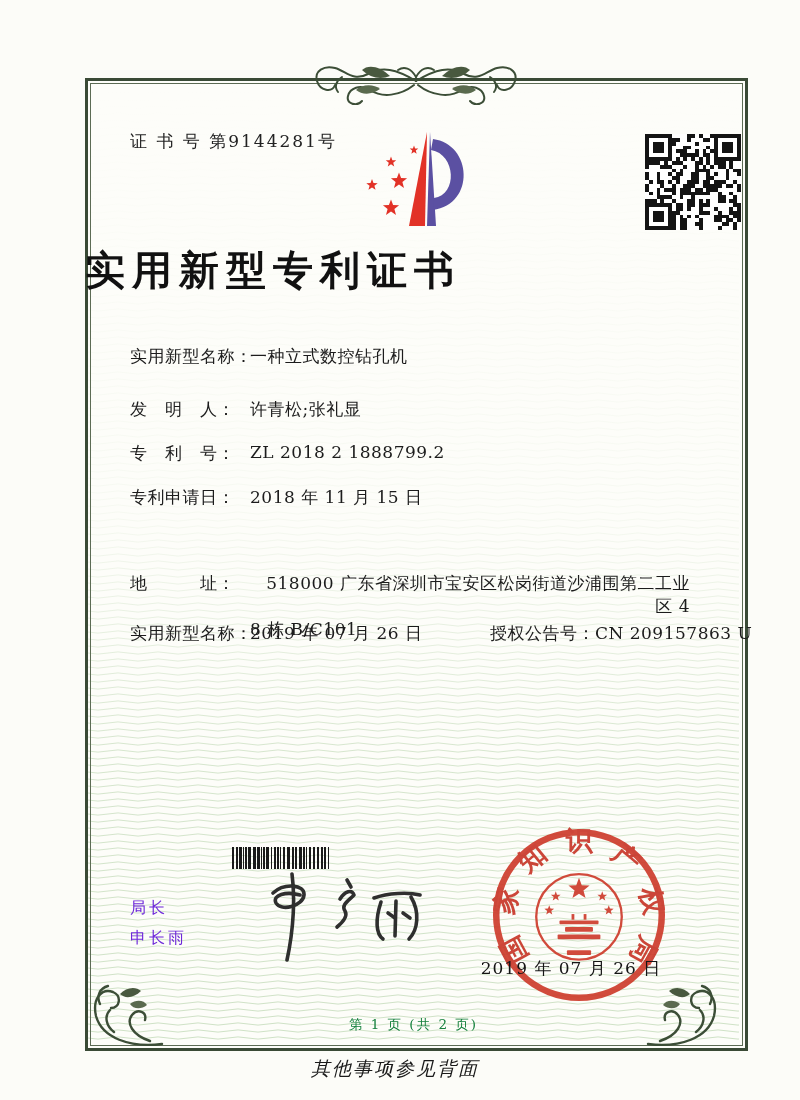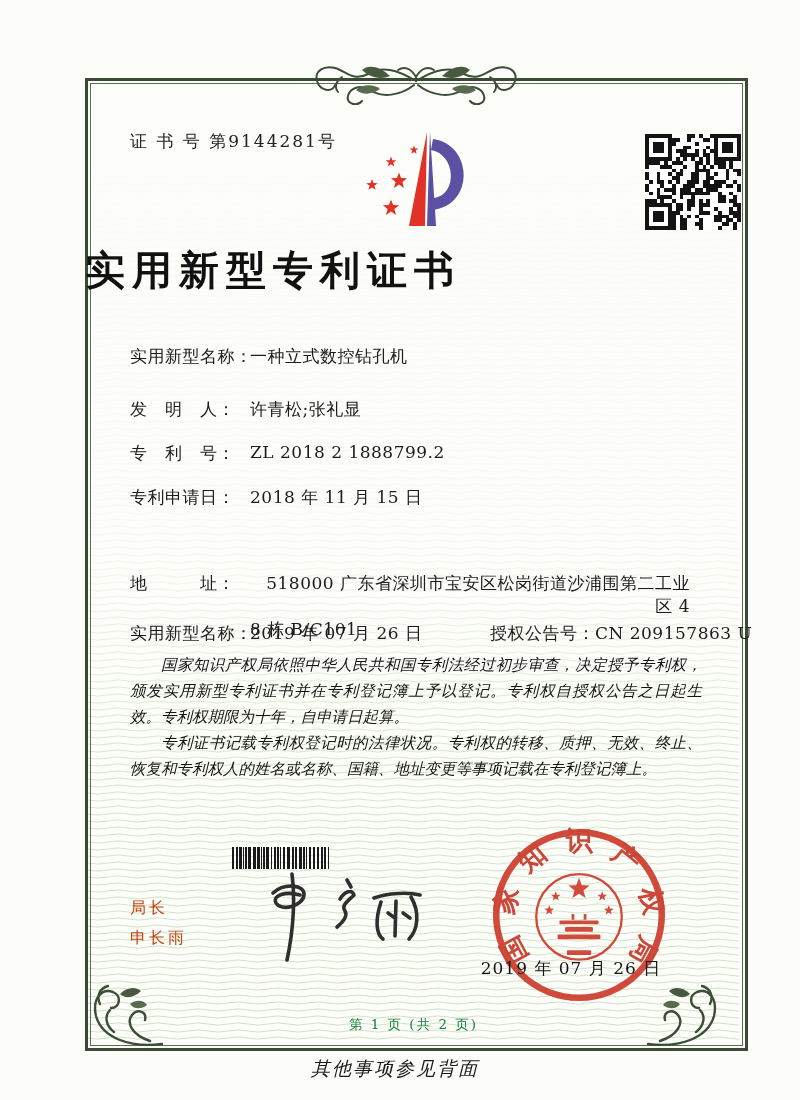--- a/index.html
+++ b/index.html
@@ -37,21 +37,21 @@
   .addr .val{display:inline-block;white-space:normal;width:440px;line-height:23px;}
   .body-text{
     position:absolute;left:130px;top:652px;width:572px;
     font-size:15.5px;line-height:26px;font-style:italic;color:#141414;
   }
   .body-text p{margin:0;text-indent:2em;text-align:justify;}
   .barcode{position:absolute;left:232px;top:847px;width:100px;height:22px;}
   .signer{
     position:absolute;left:130px;top:893px;
     font-family:"Liberation Sans","DejaVu Sans",sans-serif;
-    font-size:16px;line-height:30px;letter-spacing:3px;color:#c2410c;
+    font-size:16px;line-height:30px;letter-spacing:3px;color:#6d28d9;
   }
   .signature{position:absolute;left:248px;top:868px;width:195px;height:100px;}
   .seal{position:absolute;left:486px;top:822px;width:186px;height:186px;}
   .seal-date{
     position:absolute;left:478px;top:957px;width:186px;text-align:center;
     font-size:17px;letter-spacing:1px;color:#151515;
   }
   .page-no{
     position:absolute;left:85px;top:1016px;width:657px;text-align:center;
     font-size:13.5px;letter-spacing:2px;color:#15803d;
@@ -485,24 +485,20 @@
     </div>
     <div class="row addr" style="top:572px">
       <span class="lbl">地　　　址：</span><span class="val">518000 广东省深圳市宝安区松岗街道沙浦围第二工业区 4</span>
       <span class="val2">8 栋 B/C101</span>
     </div>
     <div class="row" style="top:622px">
       <span class="lbl">实用新型名称：</span><span class="val">2019 年 07 月 26 日</span>
       <span class="lbl2">授权公告号：</span><span class="val">CN 209157863 U</span>
     </div>
 
-    <div class="body-text">
-      <p>国家知识产权局依照中华人民共和国专利法经过初步审查，决定授予专利权，颁发实用新型专利证书并在专利登记簿上予以登记。专利权自授权公告之日起生效。专利权期限为十年，自申请日起算。</p>
-      <p>专利证书记载专利权登记时的法律状况。专利权的转移、质押、无效、终止、恢复和专利权人的姓名或名称、国籍、地址变更等事项记载在专利登记簿上。</p>
-    </div>
 
     <svg class="barcode" viewBox="0 0 100 22" preserveAspectRatio="none">
       <g id="barcodeBars" fill="#1a1a1a">
           <rect x="0" y="0" width="2" height="22"></rect>
           <rect x="4" y="0" width="2" height="22"></rect>
           <rect x="7" y="0" width="3" height="22"></rect>
           <rect x="11" y="0" width="1" height="22"></rect>
           <rect x="13" y="0" width="2" height="22"></rect>
           <rect x="16" y="0" width="3" height="22"></rect>
           <rect x="21" y="0" width="3" height="22"></rect>

